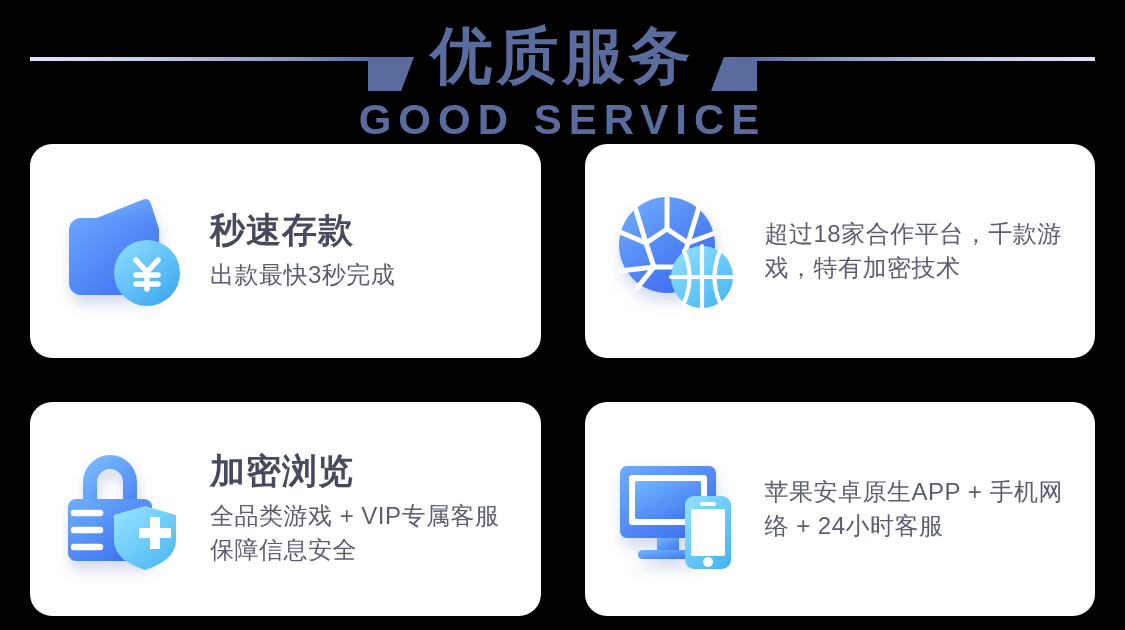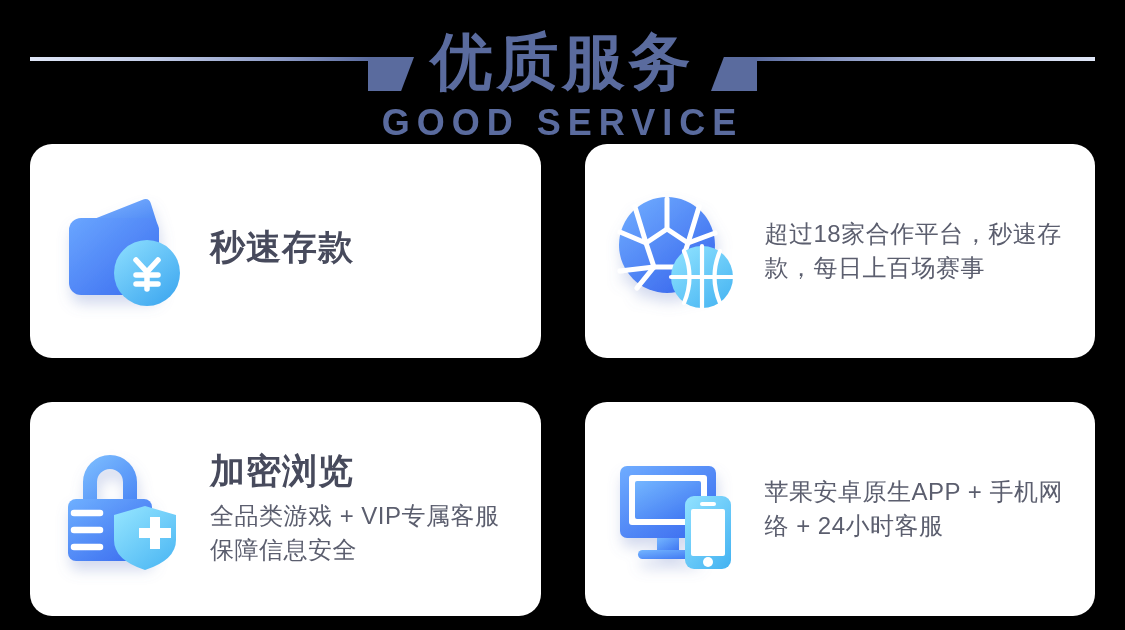--- a/index.html
+++ b/index.html
@@ -40,21 +40,21 @@
     clip-path:polygon(28% 0,100% 0,100% 100%,0 100%);
   }
 
   .title{
     margin-top:12px;
     font-size:62px; font-weight:bold; color:#5A6B9E;
     letter-spacing:4px; line-height:1.18;
   }
   .subtitle{
     margin-top:4px;
-    font-size:36px; font-weight:bold; color:#5A6B9E;
+    font-size:42px; font-weight:bold; color:#5A6B9E;
     letter-spacing:7px;
   }
 
   
   .grid{
     width:1125px; padding:0 30px;
     display:grid; grid-template-columns:1fr 1fr;
     column-gap:25px; row-gap:35px;gap:44px;
   }
   .card{
@@ -125,20 +125,21 @@
         <g stroke="#fff" stroke-width="5.5" stroke-linecap="round" fill="none">
           <path d="M80 75 L91 87 L102 75"></path>
           <path d="M80 90 H102"></path>
           <path d="M80 99 H102"></path>
           <path d="M91 87 V104"></path>
         </g>
       </svg>
     </div>
     <div class="card-text">
       <div class="card-title">秒速存款</div>
+      <div class="card-desc">出款最快3秒完成</div>
     </div>
   </div>
 
   <div class="card">
     <div class="icon-wrap">
       <svg width="132" height="132" viewBox="0 0 132 132">
         <defs>
           <linearGradient id="s1" x1="0.1" y1="0" x2="0.9" y2="1">
             <stop offset="0" stop-color="#6FACFF"></stop>
               <stop offset="1" stop-color="#3663EC"></stop>
@@ -169,21 +170,21 @@
         <circle cx="91" cy="92" r="31" fill="url(#b1)"></circle>
         <g fill="none" stroke="#fff" stroke-width="4.2" stroke-linecap="round">
           <path d="M91 61 V123"></path>
           <path d="M60 92 H122"></path>
           <path d="M73 66 Q84 92 73 118"></path>
           <path d="M109 66 Q98 92 109 118"></path>
         </g>
       </svg>
     </div>
     <div class="card-text">
-      <div class="card-desc">超过18家合作平台，秒速存款，每日上百场赛事</div>
+      <div class="card-desc">超过18家合作平台，千款游戏，特有加密技术</div>
     </div>
   </div>
 
   <div class="card">
     <div class="icon-wrap">
       <svg width="132" height="132" viewBox="0 0 132 132">
         <defs>
           <linearGradient id="l1" x1="0" y1="0" x2="0.9" y2="1">
             <stop offset="0" stop-color="#6FB0FF"></stop>
               <stop offset="1" stop-color="#3A6BEF"></stop>

